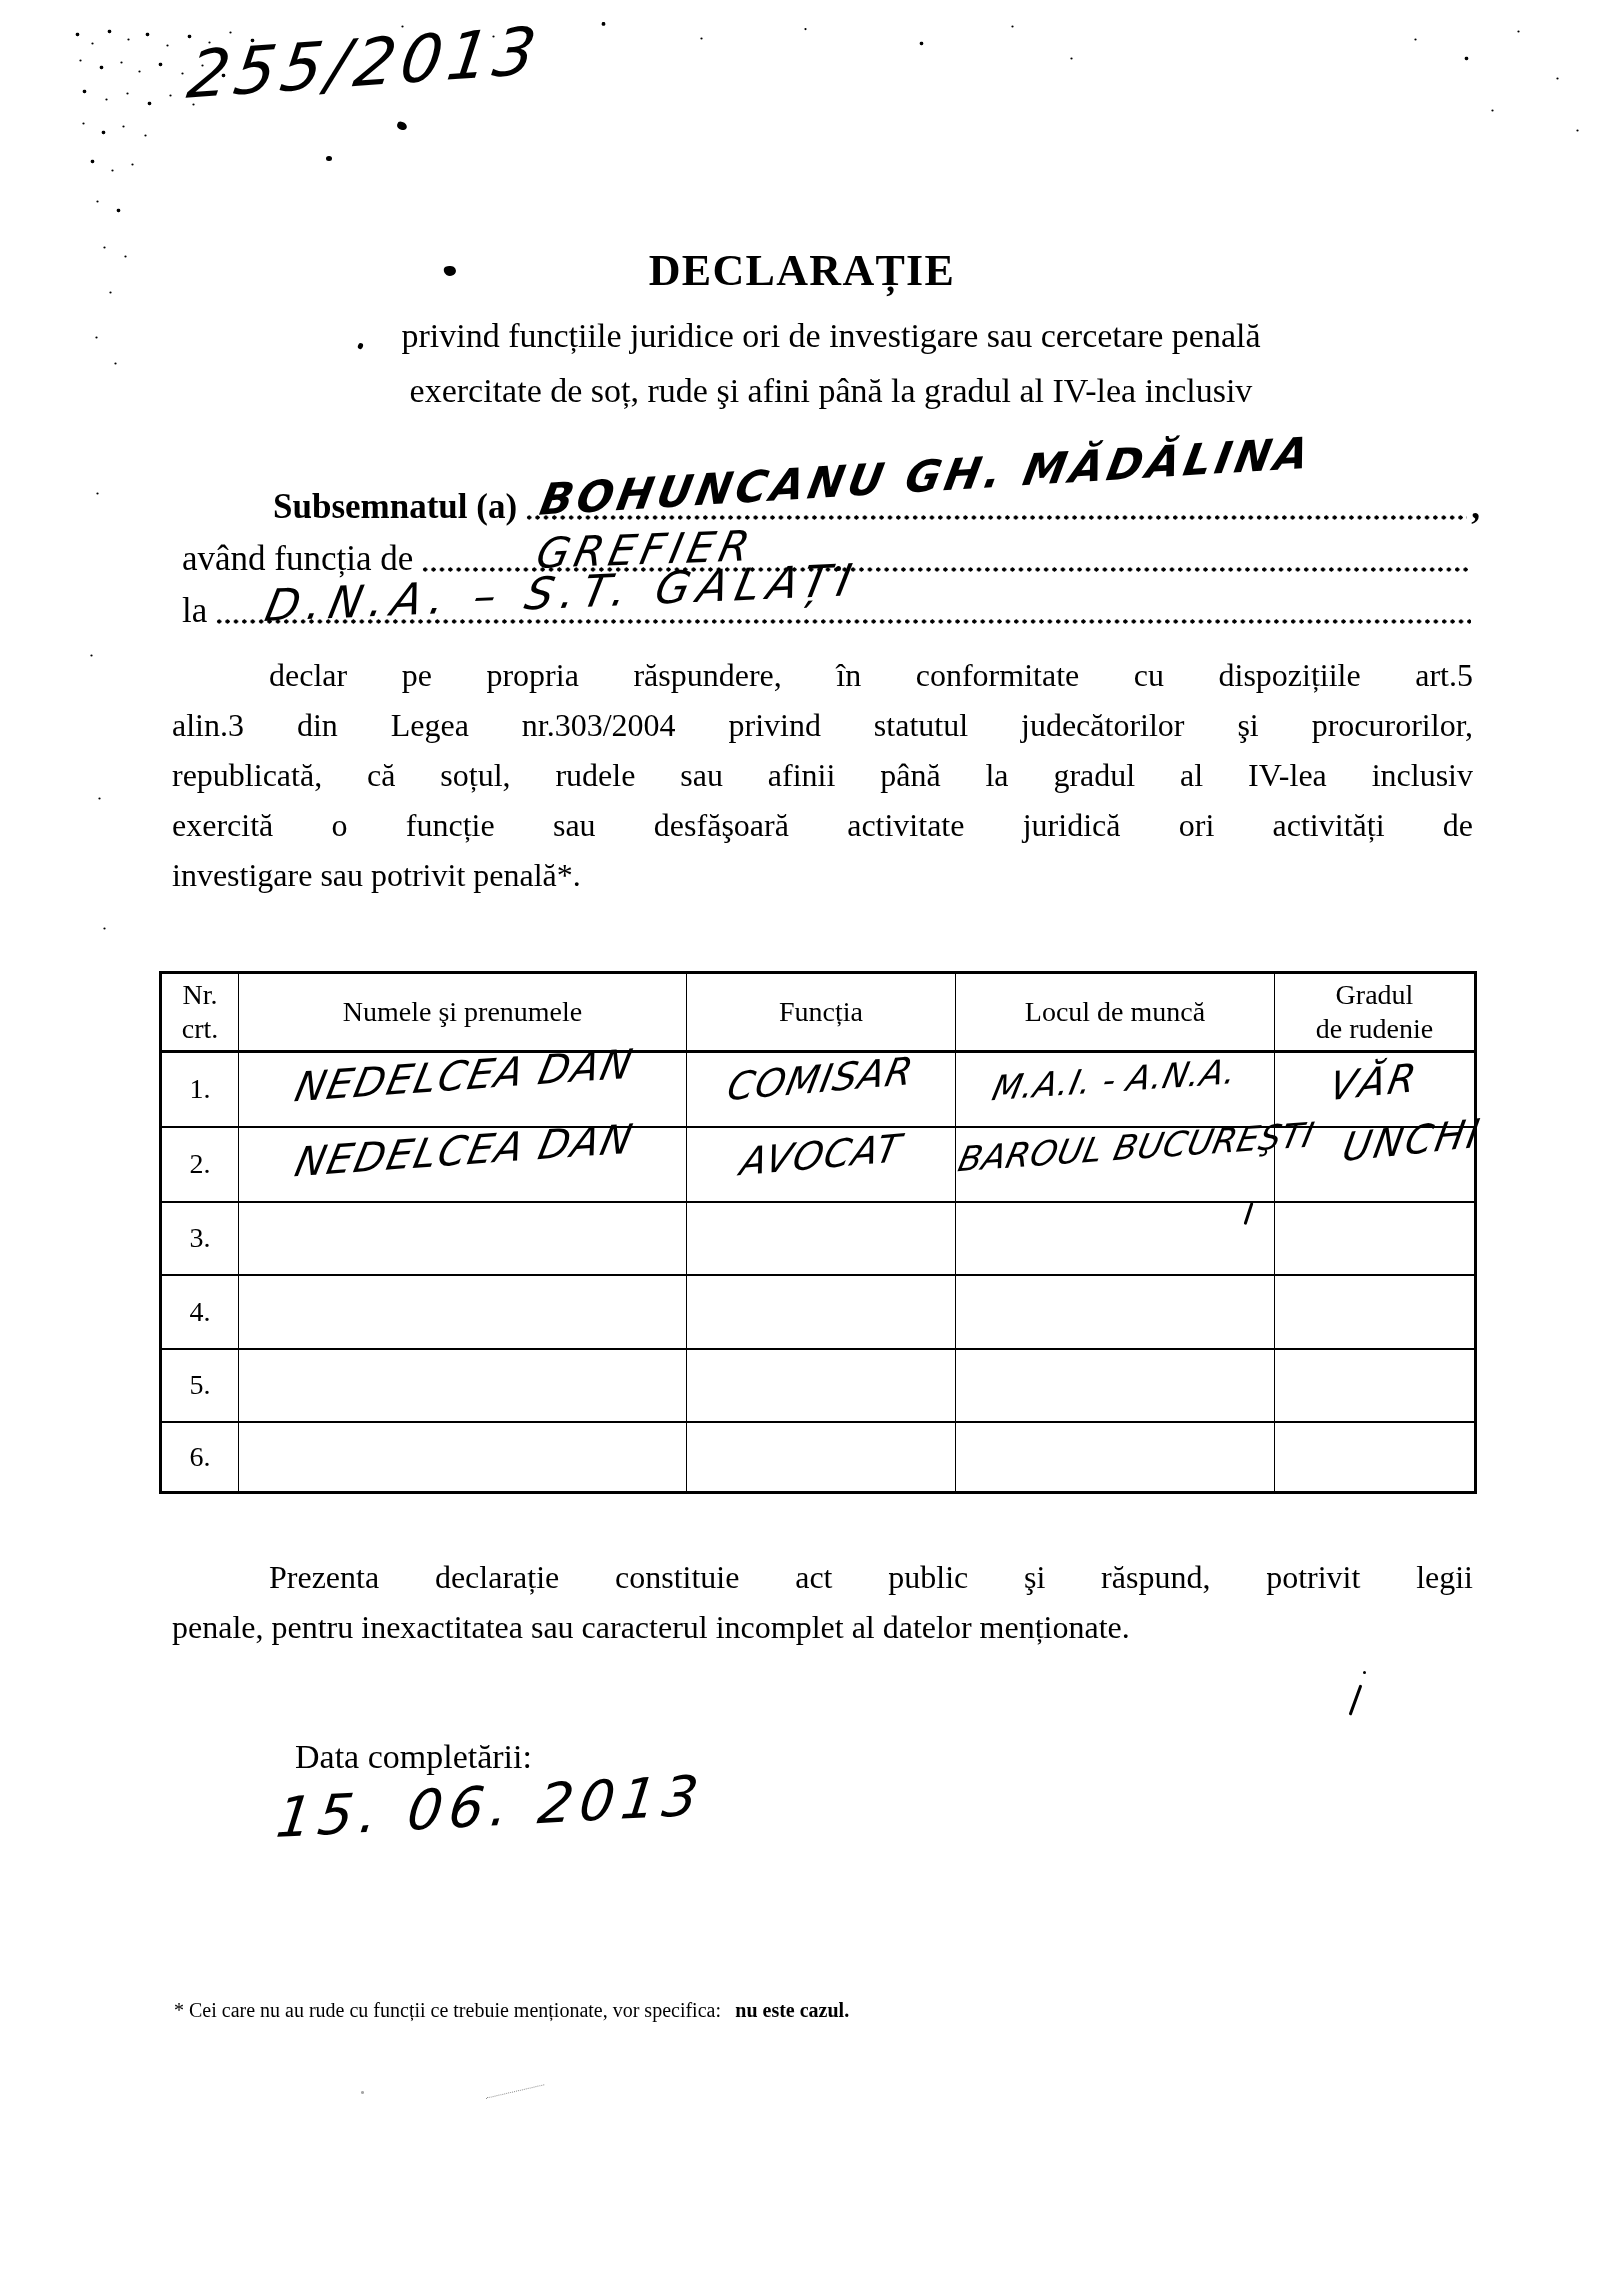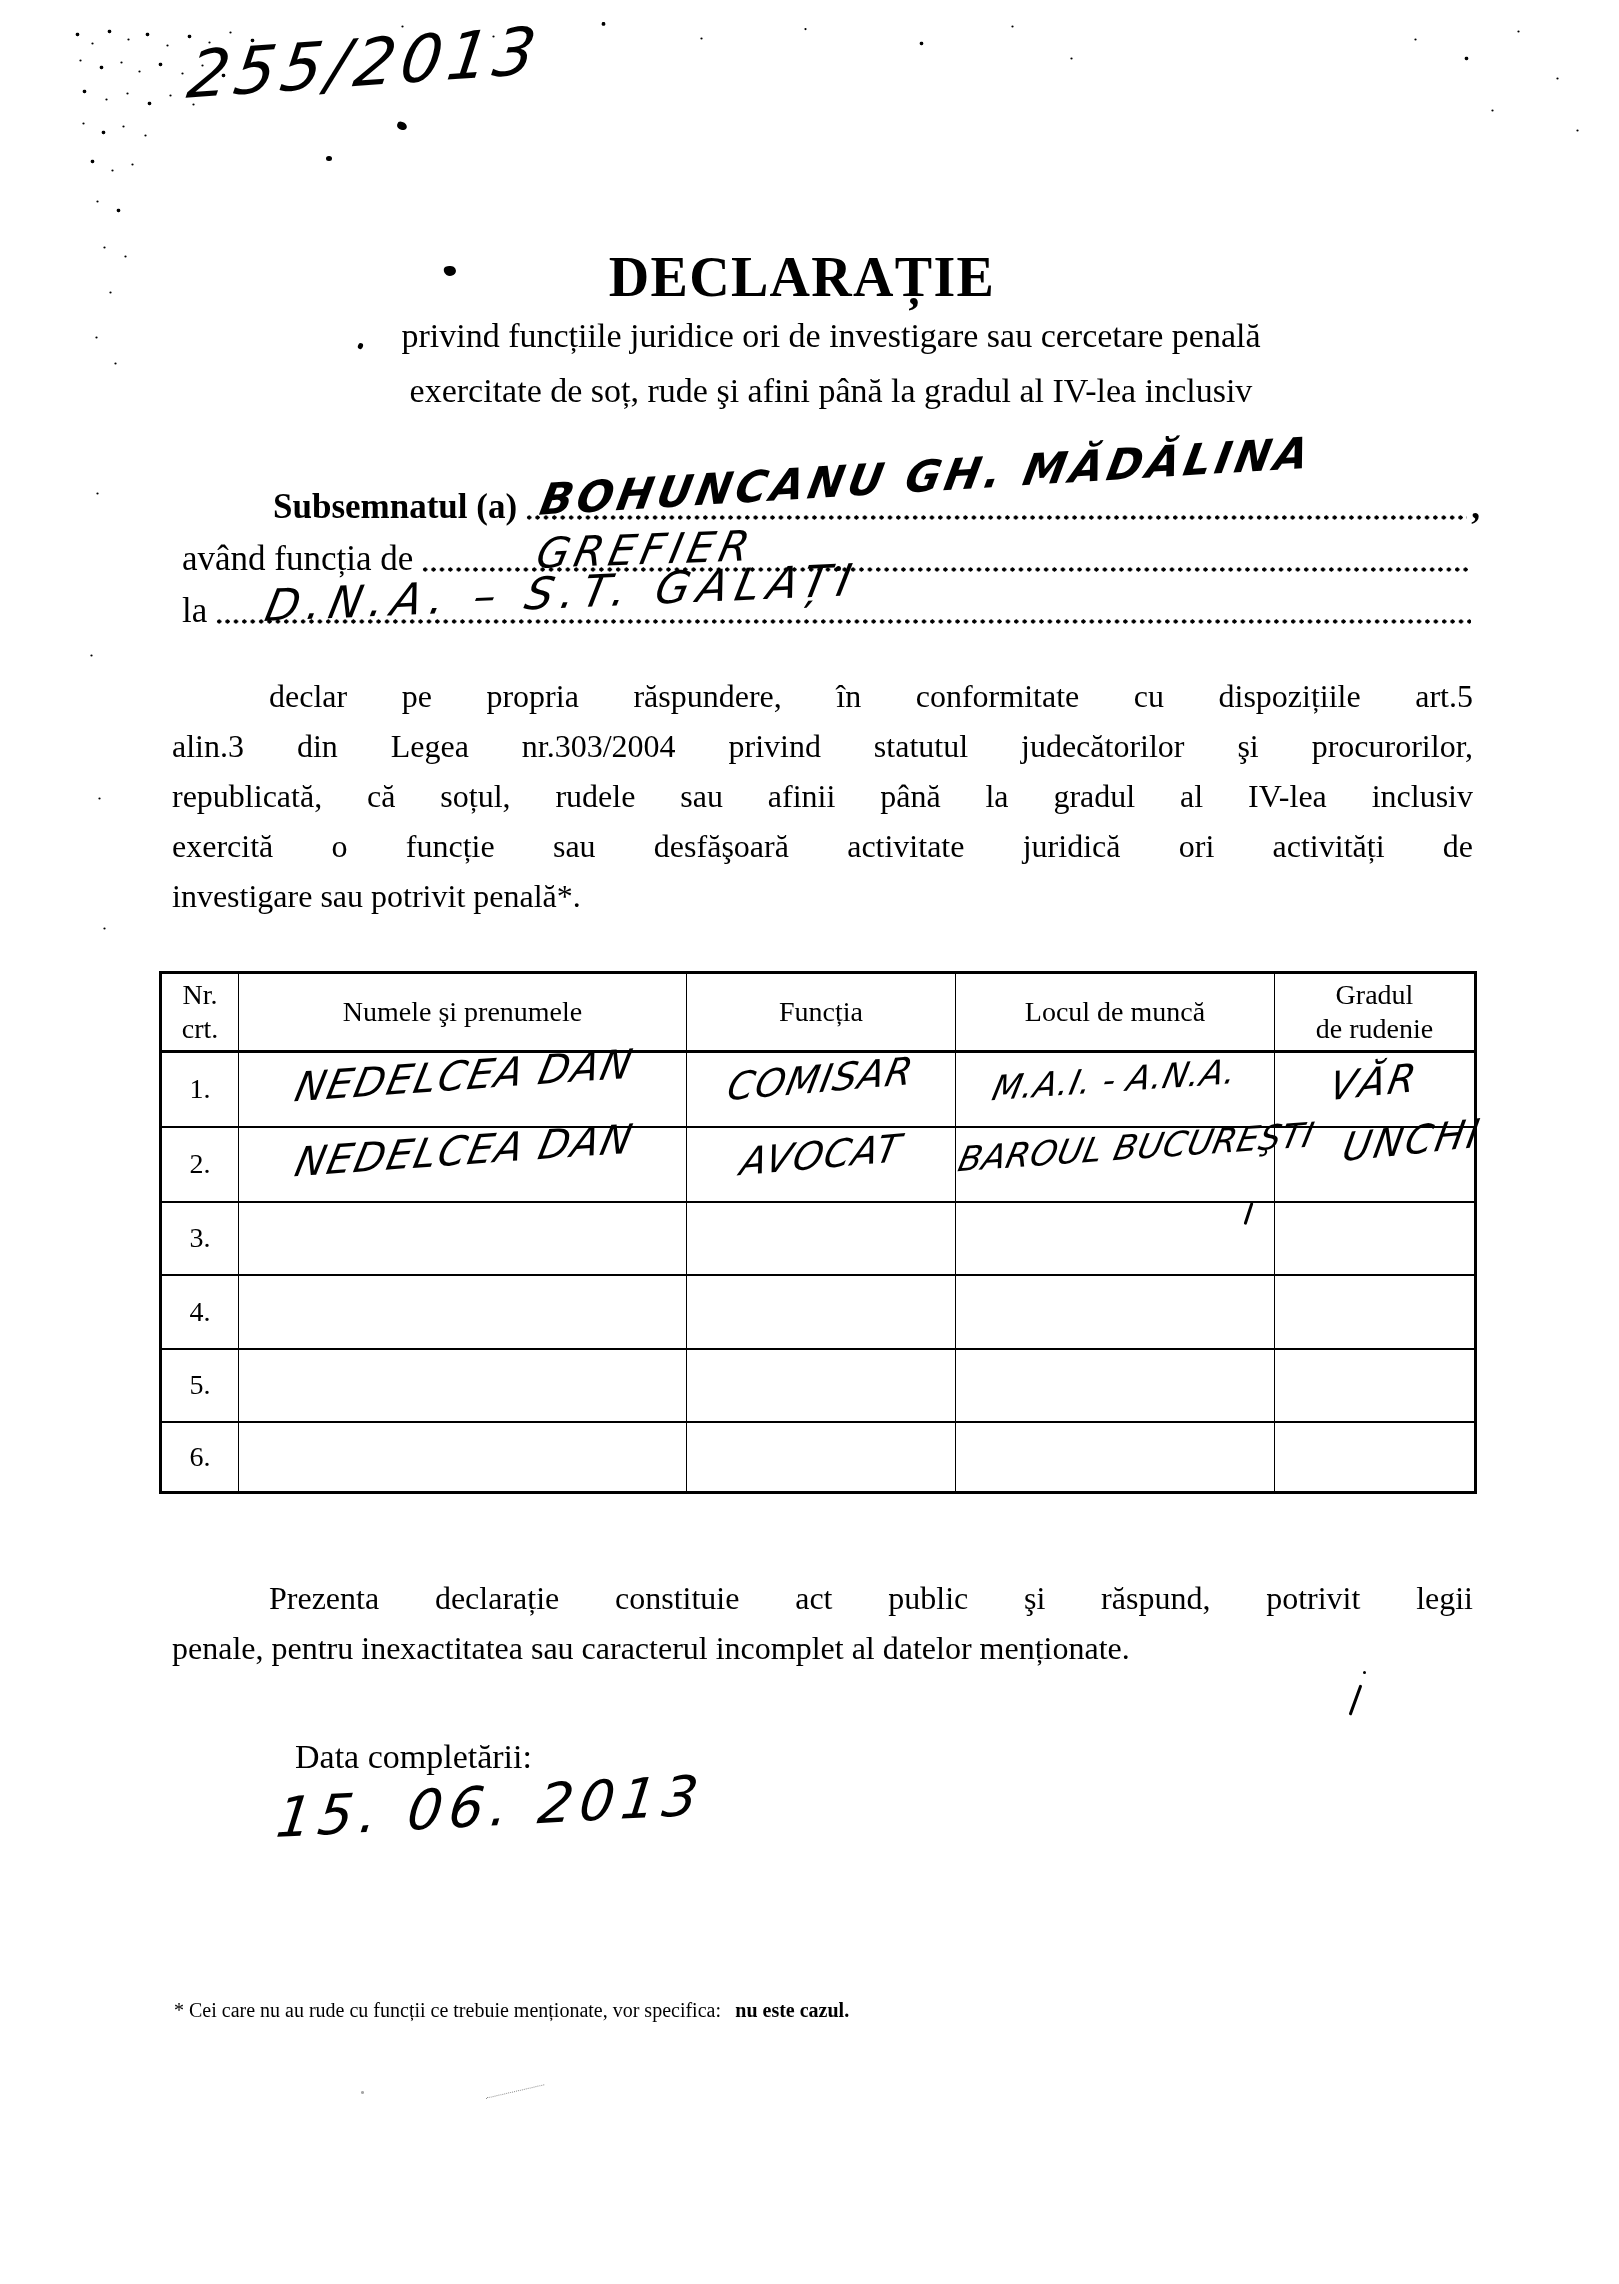--- a/index.html
+++ b/index.html
@@ -7,29 +7,29 @@
     position:relative;
     width:1620px;height:2284px;
     background:#ffffff;
     overflow:hidden;
     font-family:"Liberation Serif", serif;
     color:#000;
   }
   
   .title{
     position:absolute;top:245px;left:0;width:1604px;
-    text-align:center;font-size:56px;font-weight:bold;letter-spacing:1.3px;
+    text-align:center;font-size:44px;font-weight:bold;letter-spacing:1.3px;
   }
   .subtitle{
     position:absolute;top:308px;left:0;width:1620px;
     text-align:center;font-size:34px;line-height:55px;margin-left:21px;
   }
   .para{position:absolute;font-size:32px;line-height:50px;}
   .para .jline{text-align:justify;text-align-last:justify;}
-  .para .jline-first{text-indent:97px;margin-top:21px;}
+  .para .jline-first{text-indent:97px;}
   .para .lline{text-align:left;}
   .main-para{left:172px;top:650px;width:1301px;}
   .closing-para{left:172px;top:1552px;width:1301px;}
   .date-label{position:absolute;left:295px;top:1738px;font-size:34px;}
   .footnote{position:absolute;left:174px;top:1999px;font-size:20px;white-space:nowrap;}
   .footnote .fn-bold{font-weight:bold;margin-left:14.3px;}
 
   
   .form-line{
     position:absolute;display:flex;align-items:flex-end;font-size:35px;

